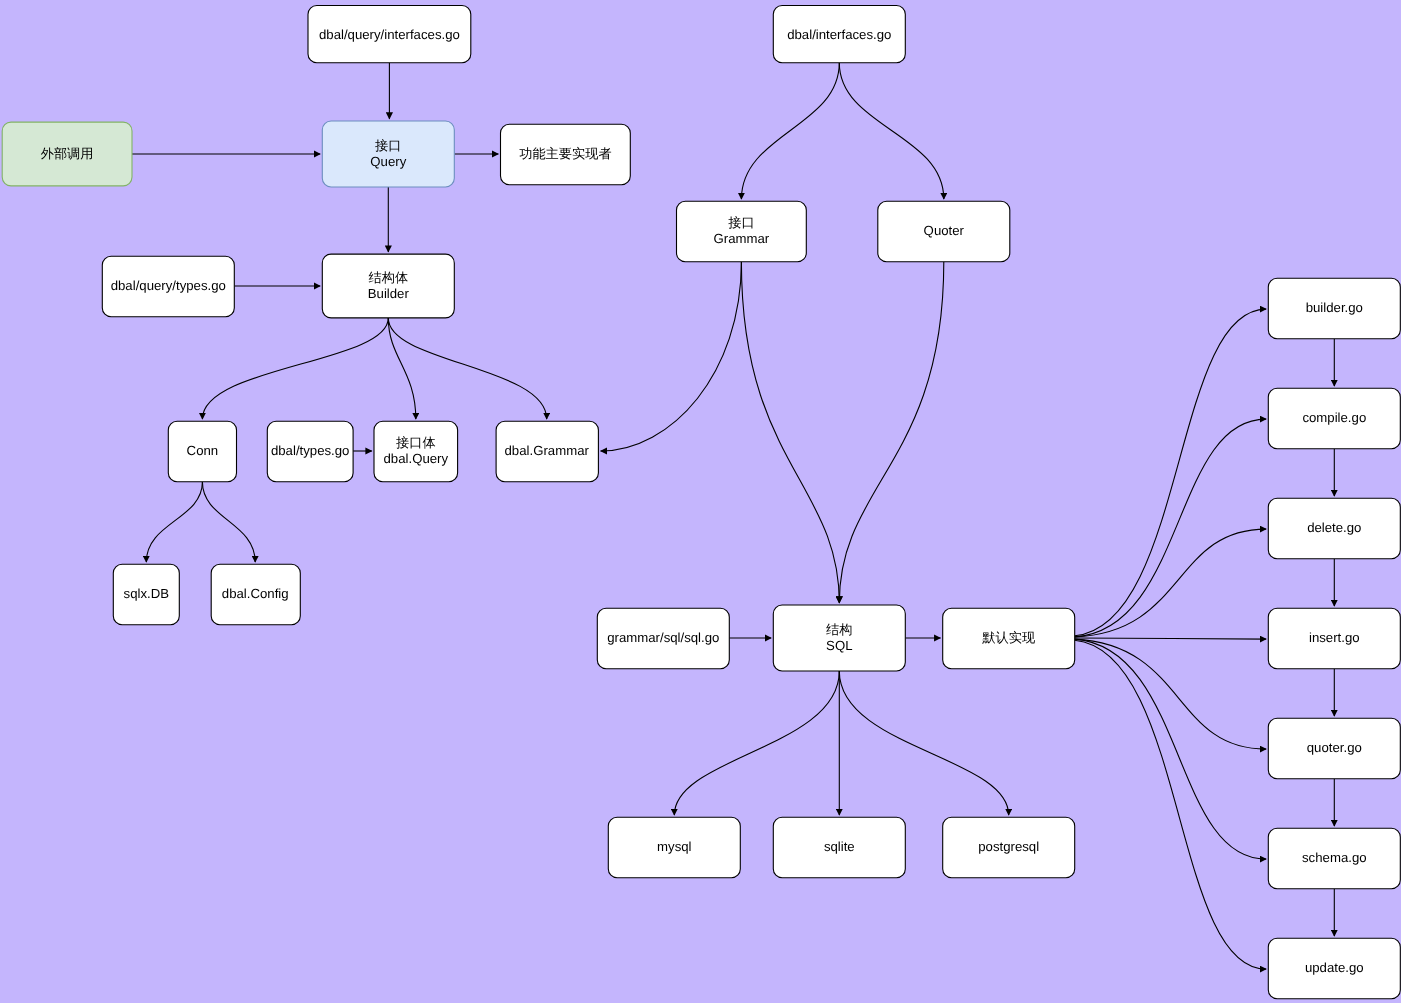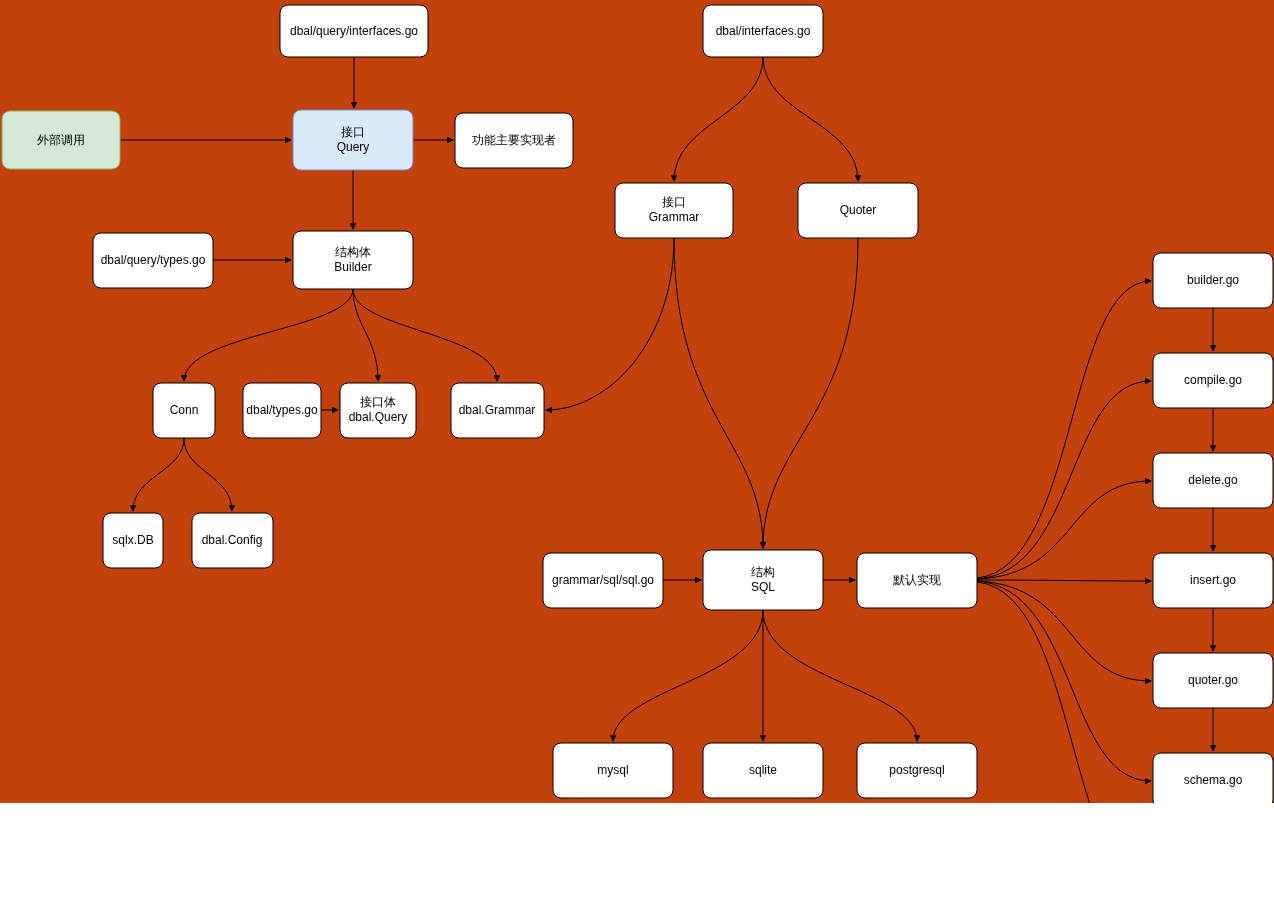--- a/index.html
+++ b/index.html
@@ -2,23 +2,23 @@
 <html><head>
 <meta charset="utf-8">
 <style>
   html, body {
     margin: 0;
     padding: 0;
     background: #ffffff;
   }
   .canvas {
     width: 1274px;
-    height: 803px;
+    height: 912px;
     position: relative;
-    background: #c2410c;
+    background: #c4b5fd;
     overflow: hidden;
   }
   svg { display: block; }
   .node {
     fill: #ffffff;
     stroke: #000000;
     stroke-width: 1;
   }
   .node-green {
     fill: #d5e8d4;

